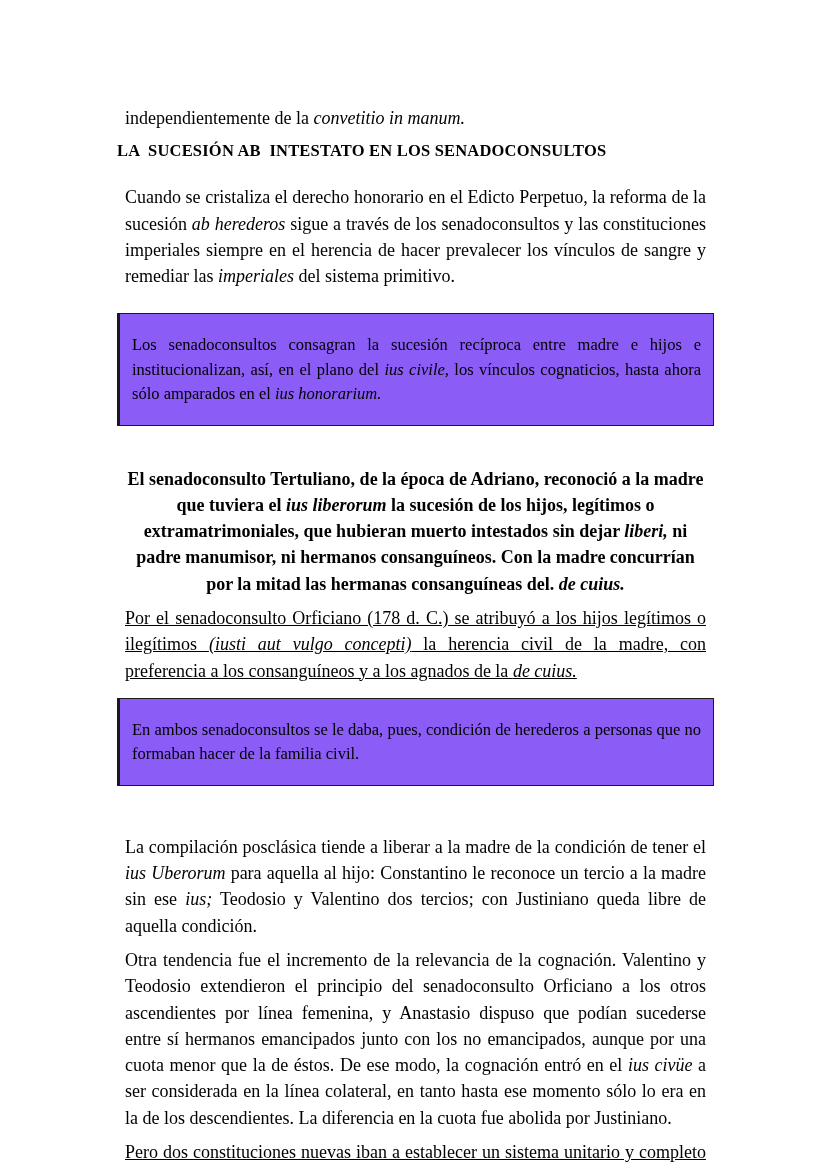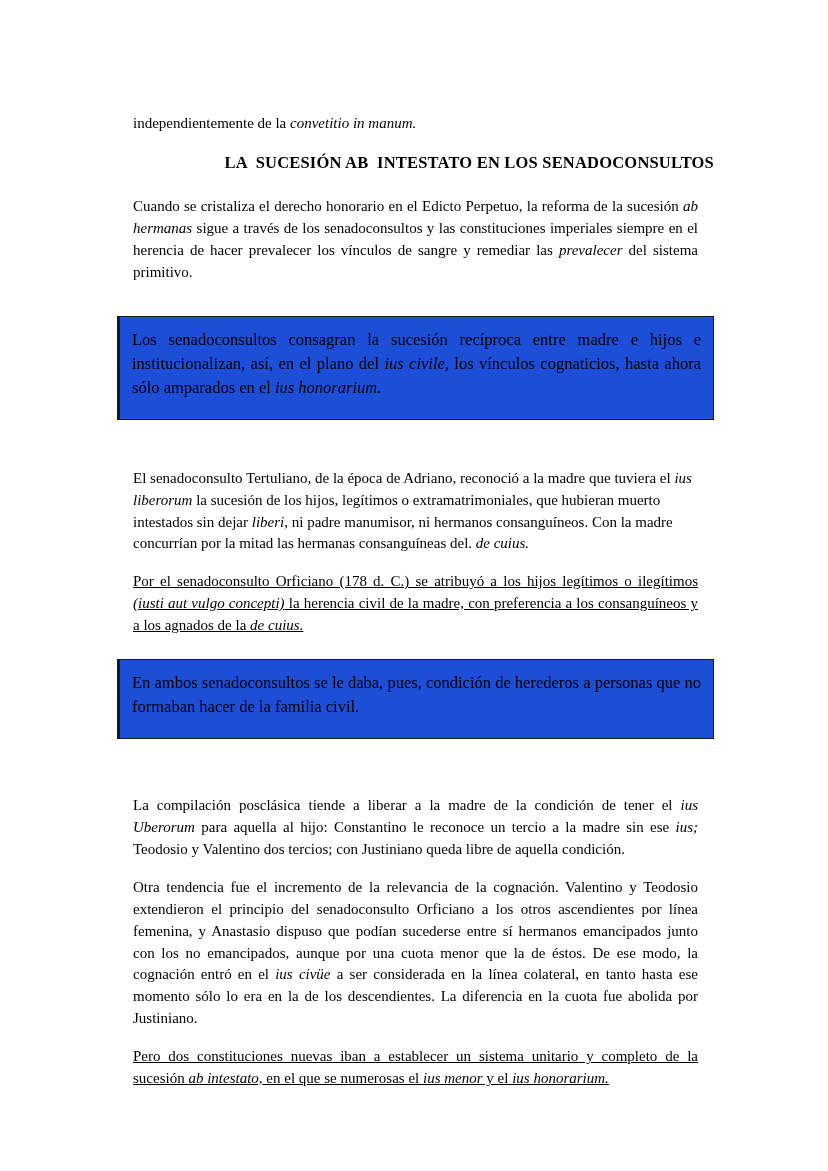--- a/index.html
+++ b/index.html
@@ -22,61 +22,62 @@
     background: #ffffff;
     box-sizing: border-box;
     padding: 97px 108px 0 117px;
   }
   .content {
     width: 597px;
   }
 
   
   p.para {
-    margin: 16px;
-    font-size: 15px;
+    margin: 8px;
+    font-size: 18px;
     line-height: 1.46;
     text-align: justify;
     text-justify: inter-word;
     hyphens: none;
   }
   p.ragged {
-    text-align: left;
+    text-align: center;
+    font-weight: bold;
   }
   .sp-intro      { margin-bottom: 22px; }
   .sp-body       { margin-bottom: 19px; }
   .sp-tight      { margin-bottom: 0; text-decoration: underline; }
 
   
   h2.heading {
     margin: 0 0 22px 0;
     font-size: 16.5px;
     font-weight: bold;
     line-height: 1.4;
     letter-spacing: 0.2px;
-    text-align: right;
+    text-align: left;
     white-space: pre;
   }
   h2.heading.stretch {
     text-align: justify;
     white-space: normal;
   }
   h2.heading.stretch::after {
     content: "";
     display: inline-block;
     width: 100%;
   }
 
   
   .callout {
     box-sizing: border-box;
     border: 1px solid #1a1a1a;
     border-left: 3px solid #1a1a1a;
-    background: #1d4ed8;
-    padding: 11px 12px 19px 12px;
+    background: #8b5cf6;
+    padding: 19px 12px 19px 12px;
   }
   .callout p {
     margin: 0;
     font-size: 16.5px;
     line-height: 1.46;
     text-align: justify;
     text-justify: inter-word;
   }
 
   i, em { font-style: italic; }
@@ -89,21 +90,21 @@
 </head>
 <body>
 
 <div class="page">
   <div class="content">
 
     <p class="para sp-intro"><span>independientemente de la </span><i>convetitio in manum.</i></p>
 
     <h2 class="heading">LA  SUCESIÓN AB  INTESTATO EN LOS SENADOCONSULTOS</h2>
 
-    <p class="para sp-body"><span>Cuando se cristaliza el derecho honorario en el Edicto Perpetuo, la reforma de la sucesión </span><i>ab hermanas</i><span> sigue a través de los senadoconsultos y las constituciones imperiales siempre en el herencia de hacer prevalecer los vínculos de sangre y remediar las </span><i>prevalecer</i><span> del sistema primitivo.</span></p>
+    <p class="para sp-body"><span>Cuando se cristaliza el derecho honorario en el Edicto Perpetuo, la reforma de la sucesión </span><i>ab herederos</i><span> sigue a través de los senadoconsultos y las constituciones imperiales siempre en el herencia de hacer prevalecer los vínculos de sangre y remediar las </span><i>imperiales</i><span> del sistema primitivo.</span></p>
 
     <div class="gap-before-box"></div>
 
     <div class="callout">
       <p><span>Los senadoconsultos consagran la sucesión recíproca entre madre e hijos e institucionalizan, así, en el plano del </span><i>ius civile,</i><span> los vínculos cognaticios, hasta ahora sólo amparados en el </span><i>ius honorarium.</i></p>
     </div>
 
     <div class="gap-after-box1"></div>
 
     <p class="para ragged sp-body"><span>El senadoconsulto Tertuliano, de la época de Adriano, reconoció a la madre que tuviera el </span><i>ius liberorum</i><span> la sucesión de los hijos, legítimos o extramatrimoniales, que hubieran muerto intestados sin dejar </span><i>liberi,</i><span> ni padre manumisor, ni hermanos consanguíneos. Con la madre concurrían por la mitad las hermanas consanguíneas del. </span><i>de cuius.</i></p>

